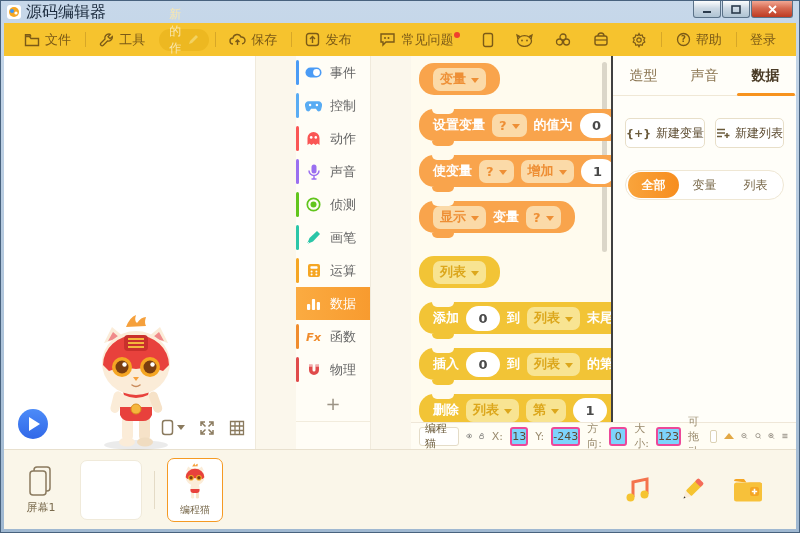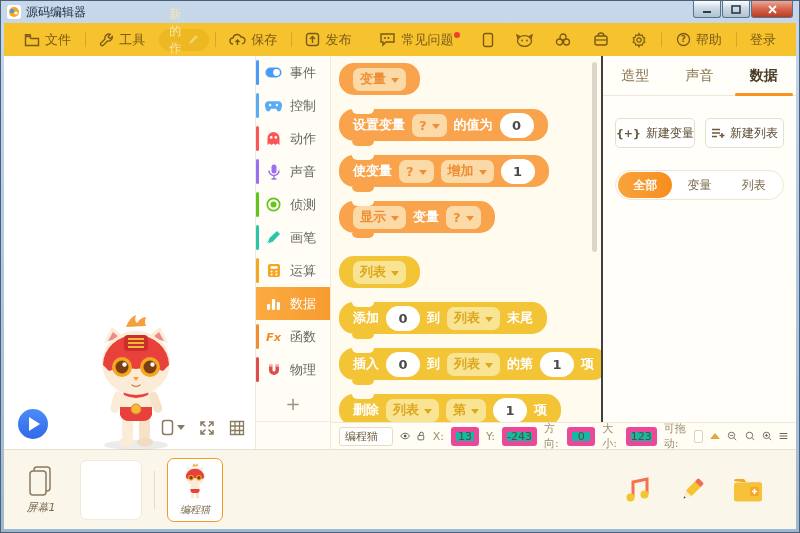--- a/index.html
+++ b/index.html
@@ -3,37 +3,37 @@
 <meta charset="utf-8">
 <style>
   * { box-sizing: border-box; margin: 0; padding: 0; }
   html,body { width:800px; height:533px; font-family:"DejaVu Sans","Liberation Sans",sans-serif; }
   .win { width:800px; height:533px; background:linear-gradient(180deg,#C7D8EA,#9FB8D1);
          border:1px solid #48627E; display:flex; flex-direction:column; }
   
   .titlebar { height:22px; display:flex; align-items:center; padding-left:6px; position:relative; }
   .titlebar .appicon { width:14px; height:14px; border-radius:3px; background:#fff; display:flex;
          align-items:center; justify-content:center; margin-right:5px; overflow:hidden; }
-  .titlebar .title { font-size:12px; color:#1A2A3C;text-align:right; }
+  .titlebar .title { font-size:16px; color:#1A2A3C;text-align:right; }
   .winbtns { position:absolute; right:6px; top:0; display:flex; }
   .winbtn { width:28px; height:17px; border:1px solid #5B7288; border-top:none; background:linear-gradient(180deg,#FDFEFE,#CDD9E4 45%,#AFC3D3);
          border-radius:0 0 3px 3px; display:flex; align-items:center; justify-content:center; margin-left:1px; }
   .winbtn.close { width:42px; background:linear-gradient(180deg,#F2A793,#D66A52 45%,#BE3A22); }
   
   .toolbar { height:33px; background:#F6C32E; display:flex; align-items:center; padding:0 12px;
          color:#7B5A17; font-size:13px; gap:6px; margin:0 3px; }
   .tbtn { display:flex; align-items:center; gap:5px; padding:0 8px; height:26px; cursor:pointer; white-space:nowrap; }
   .tdiv { width:1px; height:15px; background:rgba(122,85,20,.25); }
   .projpill { width:138px; height:22px; background:#EDB821; border-radius:11px; display:flex; align-items:center;
          padding:0 10px; color:#F9E7AE; font-size:12px; }
   .projpill .pname { flex:1; }
   .flexspace { flex:1; }
   .reddot { width:6px; height:6px; background:#F0402E; border-radius:50%; margin:-10px 0 0 -4px; }
   
-  .main { flex:1; display:flex; margin:0 3px; background:#FBF7EC; min-height:0; }
+  .main { flex:1; display:flex; margin:0 3px; background:#FBF7EC; min-height:0;gap:40px; }
   .stage { width:252px; background:#FFFFFF; border-right:1px solid #F0EADC; position:relative; }
   .playbtn { position:absolute; left:14px; bottom:10px; width:30px; height:30px; border-radius:50%;
          background:linear-gradient(180deg,#4C8BF8,#3168E8); display:flex; align-items:center; justify-content:center; }
   .playbtn i { display:block; width:0; height:0; border-left:11px solid #fff; border-top:7px solid transparent;
          border-bottom:7px solid transparent; margin-left:3px; }
   .stagectrl { position:absolute; right:10px; bottom:13px; display:flex; align-items:center; gap:14px; color:#8A7A5E; }
   .catimg { position:absolute; left:78px; top:255px; }
   
   .cats { width:75px; background:#FFFDF6; border-right:1px solid #F0EADC; display:flex; flex-direction:column; }
   .cat-item { height:33px; display:flex; align-items:center; gap:8px; padding-left:9px; position:relative;
@@ -80,29 +80,29 @@
   .filters { margin:22px 12px 0; height:30px; background:#fff; border:1px solid #EFE7D4; border-radius:16px;
          display:flex; align-items:center; padding:2px; }
   .filter { flex:1; height:26px; display:flex; align-items:center; justify-content:center; font-size:12px;
          color:#7A6A4C; border-radius:14px; cursor:pointer; }
   .filter.active { background:linear-gradient(90deg,#F9A43C,#F78D1E); color:#fff; font-weight:700; }
   
   .statusbar { height:27px; background:#FFFDF4; border-top:1px solid #EFE7D8; display:flex; align-items:center;
          padding:0 8px; gap:7px; font-size:11px; color:#9A8B6E; }
   .sname { width:78px; height:19px; background:#fff; border:1px solid #E4DCC8; border-radius:3px;
          font-size:11px; color:#6B5B3B; padding:0 5px; display:flex; align-items:center; }
-  .sinput { width:38px; height:19px; background:#14b8a6; border:5px solid #ec4899; border-radius:3px;
+  .sinput { width:38px; height:19px; background:#7dd3fc; border:2px solid #ec4899; border-radius:3px;
          color:#5B4A35; display:flex; align-items:center; justify-content:center; }
   .checkbox { width:13px; height:13px; background:#fff; border:1px solid #DCD2B4; border-radius:2px; }
   .tri-up { width:0; height:0; border-left:5px solid transparent; border-right:5px solid transparent;
          border-bottom:6px solid #E2A845; }
   .sicon { color:#6B6358; display:flex; }
   
   .spritebar { height:80px; background:#FAF6E9; border-top:1px solid #E8E0CE; margin:0 3px 0;
-         display:flex; align-items:center; padding:0 12px;font-style:italic; }
+         display:flex; align-items:center; padding:0 12px; }
   .screens { width:50px; display:flex; flex-direction:column; align-items:center; gap:3px;
          color:#7A6B4E; font-size:11px; }
   .blankcard { width:62px; height:60px; background:#fff; border:1px solid #F0EADA; border-radius:7px; margin-left:14px; }
   .vsep { width:1px; height:38px; background:#E4DBC6; margin:0 12px; }
   .spritecard { width:56px; height:64px; background:#fff; border:1px solid #F59A23; border-radius:7px;
          display:flex; flex-direction:column; align-items:center; justify-content:center; gap:1px; }
   .spritecard .slabel { font-size:10px; color:#7A6B4E; }
   .bbicons { display:flex; gap:26px; margin-right:22px; align-items:center; }
   .botframe { height:3px; }
 </style>

